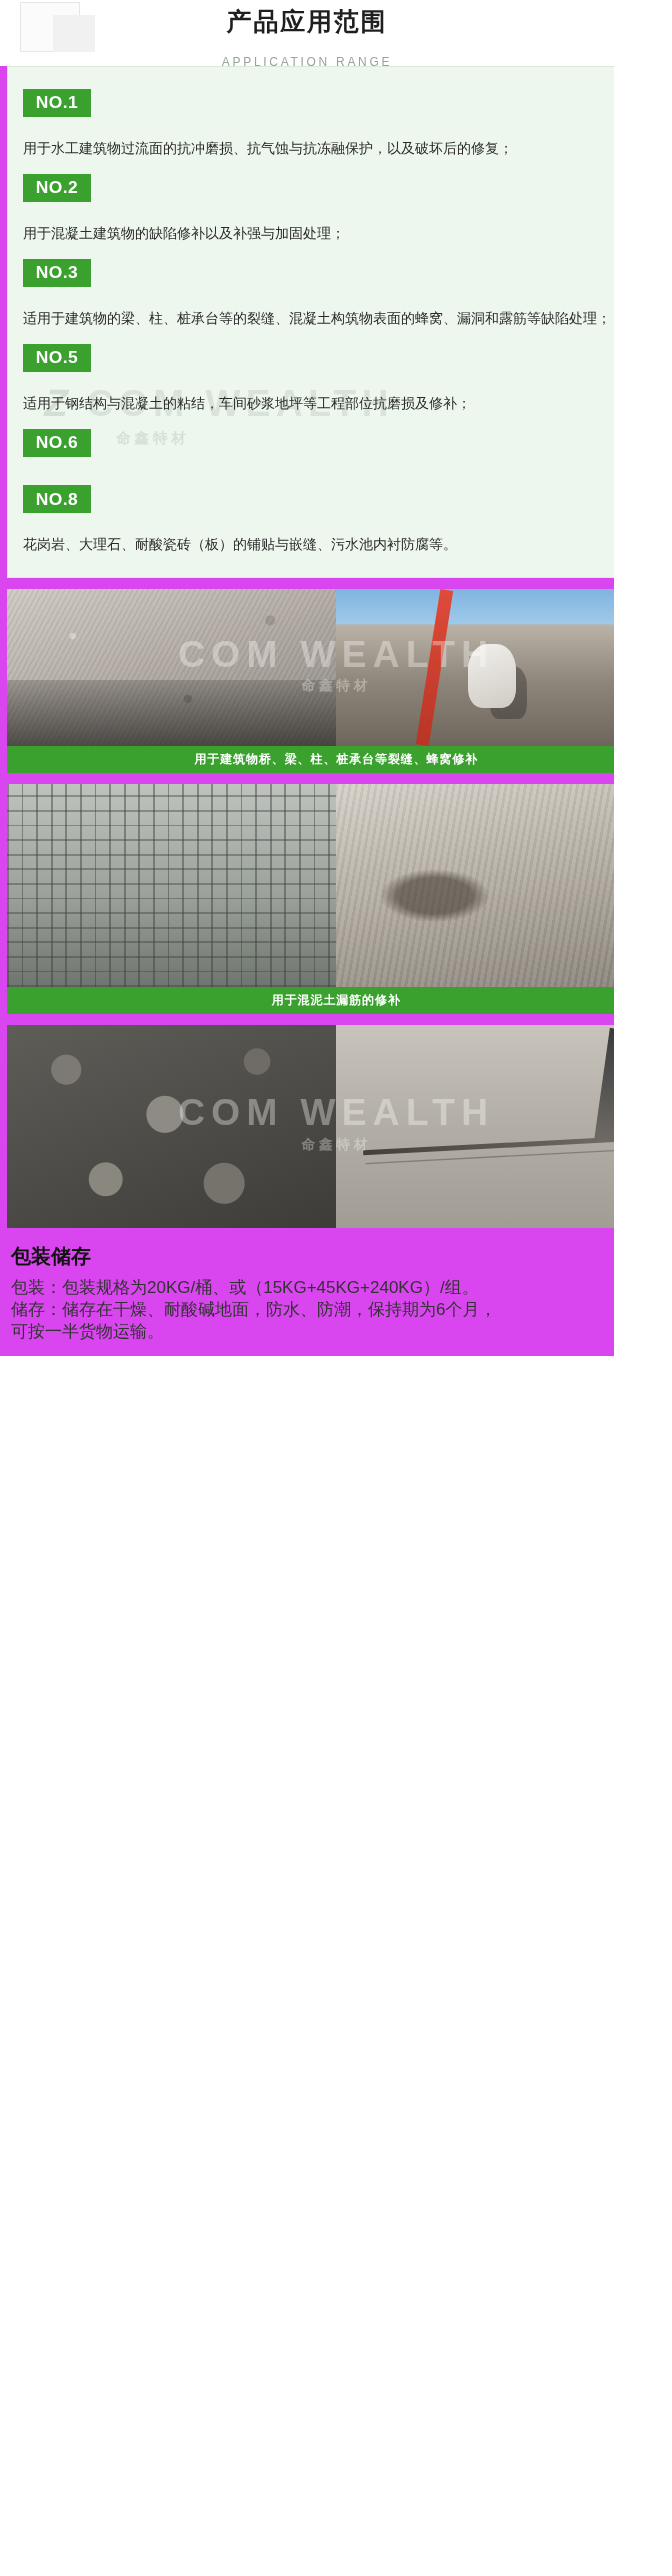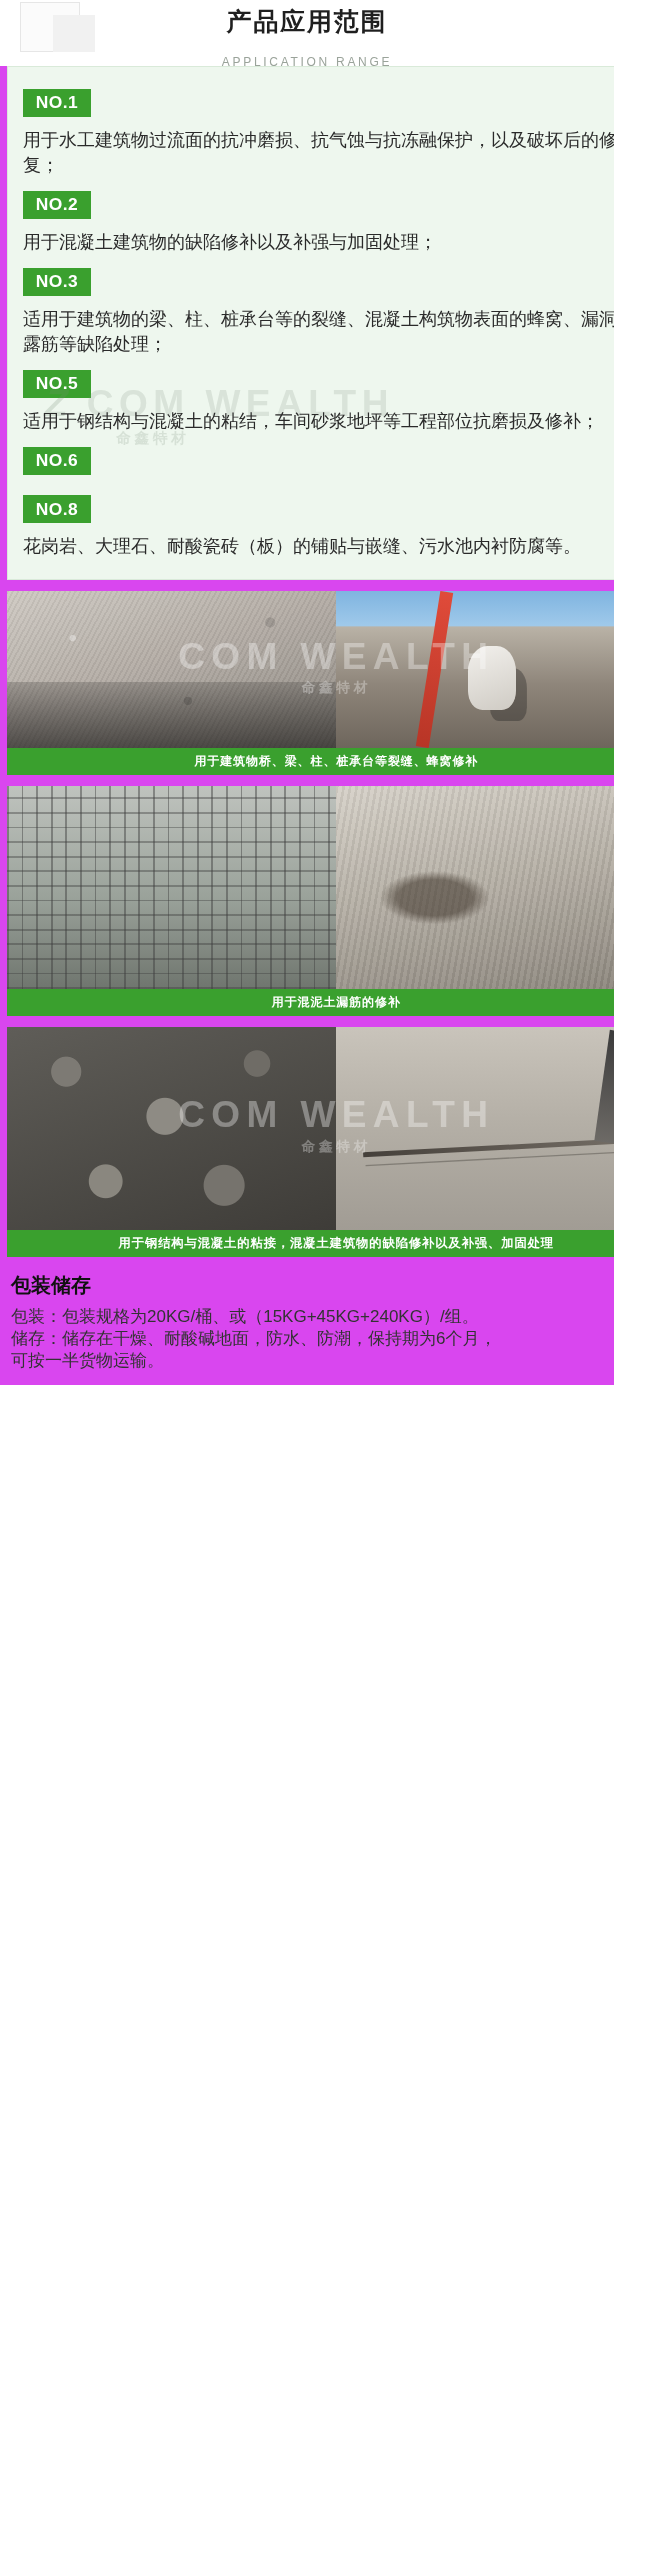--- a/index.html
+++ b/index.html
@@ -115,26 +115,26 @@
     font-weight: bold;
   }
   .no-tag {
     display: inline-block;
     background: #3aa02e;
     color: #ffffff;
     font-size: 17.4px;
     font-weight: bold;
     padding: 3.7px 12.8px 4.6px 12.8px;
     line-height: 20px;
-    margin: 9px 0 11px 0;
+    margin: 9px 0 19px 0;
     letter-spacing: 0.5px;
   }
   .item:first-child .no-tag { margin-top: 1.8px; }
   .item-text {
-    font-size: 18px;
+    font-size: 14px;
     line-height: 25px;
     color: #2a2a2a;
     margin: 0 0 3.7px 0;
     position: relative;
     z-index: 2;
   }
 
   
   .photo-block {
     margin: 11px 7.3px 0 7.3px;
@@ -346,21 +346,20 @@
 
   <div class="photo-block">
     <div class="photo-row tall">
       <div class="photo img-rock"></div>
       <div class="photo img-crack-floor"></div>
       <div class="wm-photo">
         <span>COM WEALTH</span>
         <span class="wm-sub2">命鑫特材</span>
       </div>
     </div>
-    <div class="cap small">用于钢结构与混凝土的粘接，混凝土建筑物的缺陷修补以及补强、加固处理</div>
   </div>
 
   <div class="footer">
     <h3>包装储存</h3>
     <p>包装：包装规格为20KG/桶、或（15KG+45KG+240KG）/组。</p>
     <p>储存：储存在干燥、耐酸碱地面，防水、防潮，保持期为6个月，</p>
     <p>可按一半货物运输。</p>
   </div>
 
 </div>

